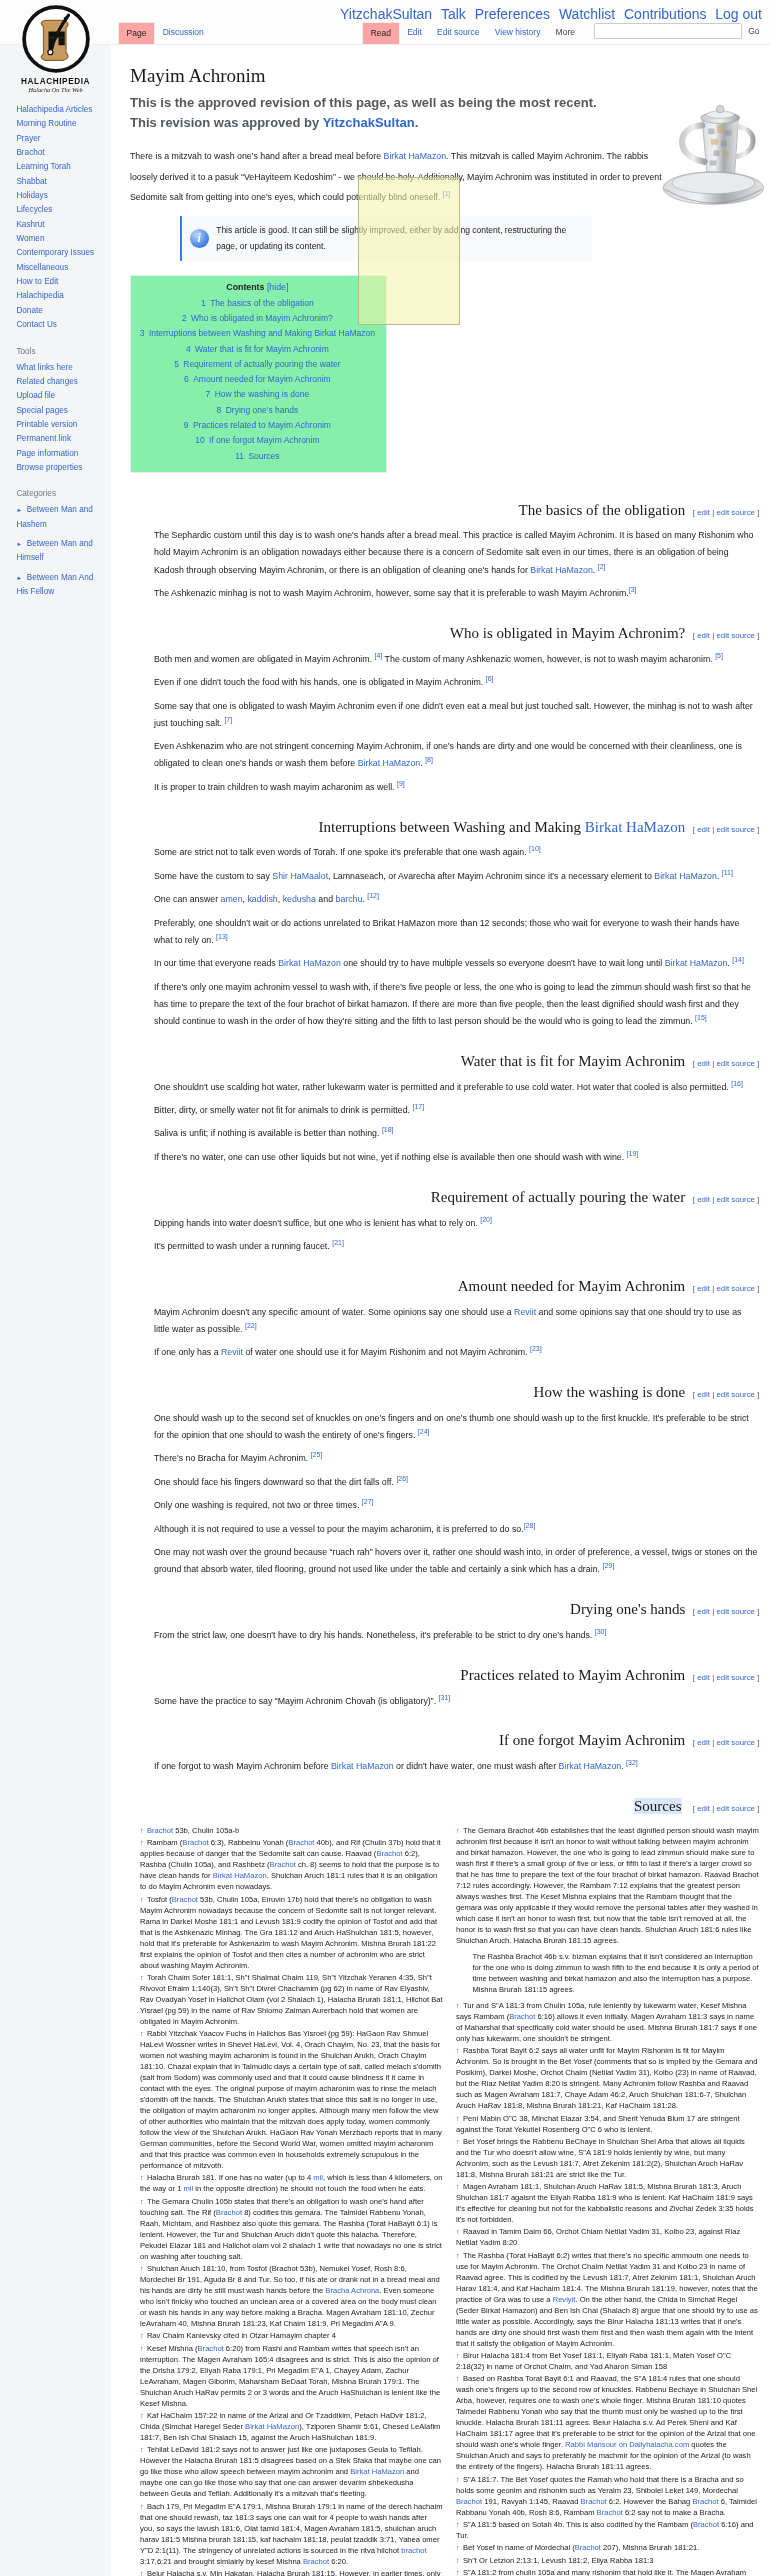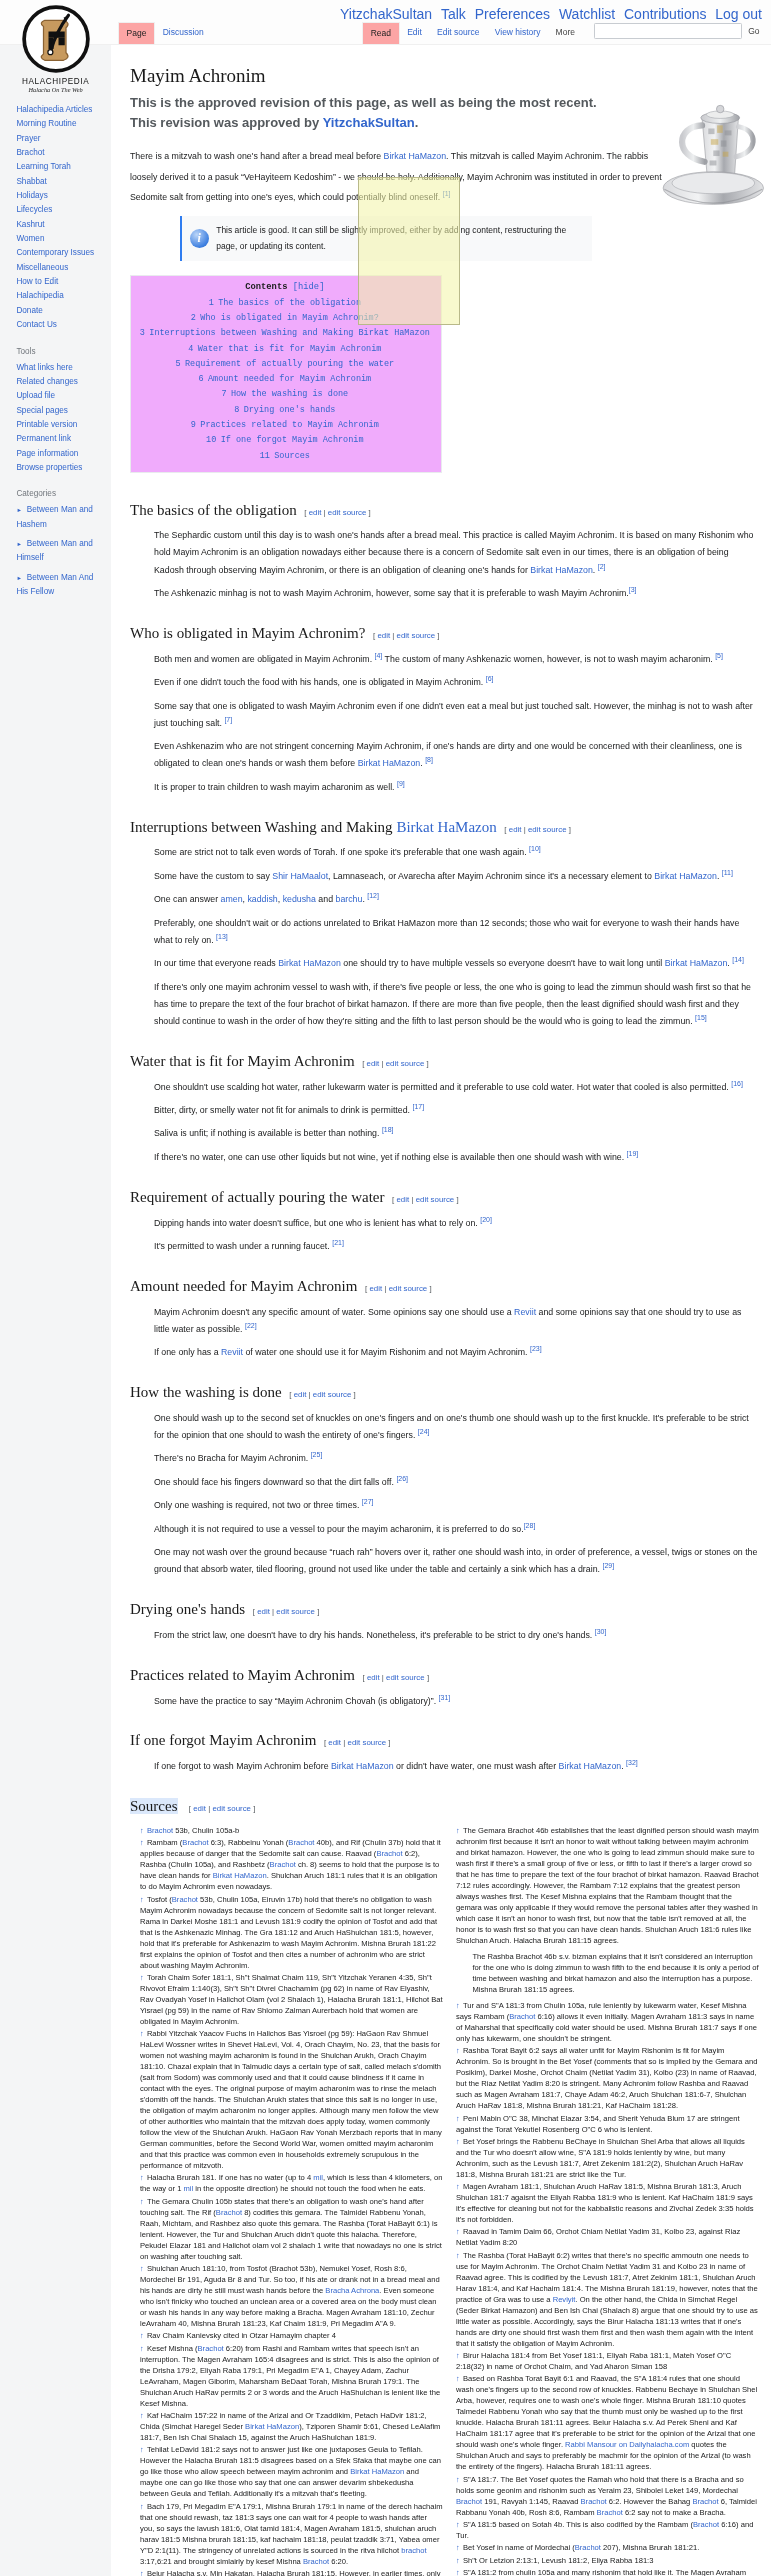--- a/index.html
+++ b/index.html
@@ -14,21 +14,21 @@
   .tabs-left { position:absolute; left:118px; bottom:0; display:flex; font-size:8.5px; }
   .tabs-right { position:absolute; right:10px; bottom:0; display:flex; align-items:center; font-size:8.5px; }
   .tab { padding:5px 7.6px 6.3px; }
   .tab.active { background:#fca5a5; border:0.6px solid #f0f0f0; border-bottom:none; color:#222; }
   .tab.plain { color:#444;text-align:center; }
   .search-box { margin:0 6.3px 3.8px 11.3px; width:148px; height:15.7px; border:0.6px solid #c8ccd1; border-radius:1.3px; background:#fff; font-size:8.2px; padding:0 3.8px; }
   .go-label { color:#444; margin:0 2.5px 3.8px 0; }
 
   
   .logo { position:absolute; top:3.8px; left:7.6px; width:96px; text-align:center; z-index:3; }
-  .logo-title { font-size:8.2px; font-weight:normal; letter-spacing:0.6px; color:#111; margin-top:1.3px; }
+  .logo-title { font-size:8.2px; font-weight:bold; letter-spacing:0.6px; color:#111; margin-top:1.3px; }
   .logo-sub { font-size:6.3px; font-style:italic; font-family:"Liberation Serif", serif; color:#222; }
 
   
   .main-wrap { display:flex; align-items:stretch; }
   .sidebar { width:111px; flex:0 0 111px; background:#f4f5f6; padding:58px 6.3px 25px 16.4px; font-size:8.2px; }
   .sidebar .nav-group { margin-bottom:14px; }
   .sidebar a { display:block; line-height:1.75; }
   .sidebar .group-label { color:#72777d; margin:11.3px 0 5px; font-size:8.2px; }
   .sidebar .cat-item { line-height:1.4; margin-bottom:5px; }
   .cat-arrow { color:#36c; font-size:5.7px; margin-right:2.5px; }
@@ -45,29 +45,29 @@
 
   
   .notice { margin:8.8px 0 8.8px 50px; width:412px; background:#f8f9fa; border-left:2.5px solid #2f7df0; padding:6.3px 8.8px 6.3px 7.6px; display:flex; align-items:center; gap:7.6px; }
   .notice-icon { width:19px; height:19px; flex:0 0 19px; border-radius:50%;
      background: radial-gradient(circle at 35% 30%, #bcd6f8, #3d7fe0 70%, #2a62bb);
      color:#fff; font-family:"Liberation Serif", serif; font-weight:bold; font-style:italic;
      display:flex; align-items:center; justify-content:center; font-size:12px; }
   .notice-text { font-size:8.5px; line-height:1.9; color:#202122; }
 
   
-  .toc { display:inline-block; background:#f0abfc; border:0.6px solid #e9ebee; padding:6.3px 11.3px 7.6px 8.8px; margin:5px 0 6.3px; min-width:238px;font-family:Liberation Mono, monospace; }
+  .toc { display:inline-block; background:#86efac; border:0.6px solid #e9ebee; padding:6.3px 11.3px 7.6px 8.8px; margin:5px 0 6.3px; min-width:238px; }
   .toc-title { text-align:center; font-size:8.8px; margin-bottom:3.8px; }
   .toc-title b { color:#202122; }
   .toc-list { list-style:none;text-align:center; }
   .toc-list li { font-size:8.5px; line-height:1.8; }
   .toc-num { margin-right:4.4px; }
 
   
-  h2.sec { font-family:"Liberation Serif", serif; font-weight:normal; font-size:15px; color:#1a1a1a; margin:22.7px 0 8.8px; }
+  h2.sec { font-family:"Liberation Serif", serif; font-weight:normal; font-size:15px; color:#1a1a1a; margin:22.7px 0 8.8px;text-align:right; }
   .editsection { font-family:"Liberation Sans", sans-serif; font-size:7.9px; color:#54595d; margin-left:7.6px; }
   .editsection a { font-size:7.9px; }
   p.body-para { font-size:8.8px; line-height:1.95; margin:0 0 6.3px 24px; max-width:604px; }
   sup.ref { font-size:7px; color:#3366cc; line-height:0; }
   sup.ref, .wlink { cursor:pointer; }
 
   
   .sources-highlight { background:#dbe8fb; }
   .refs { display:flex; gap:12.6px; margin:10px 0 25px 10px; }
   .refcol { flex:1; }

